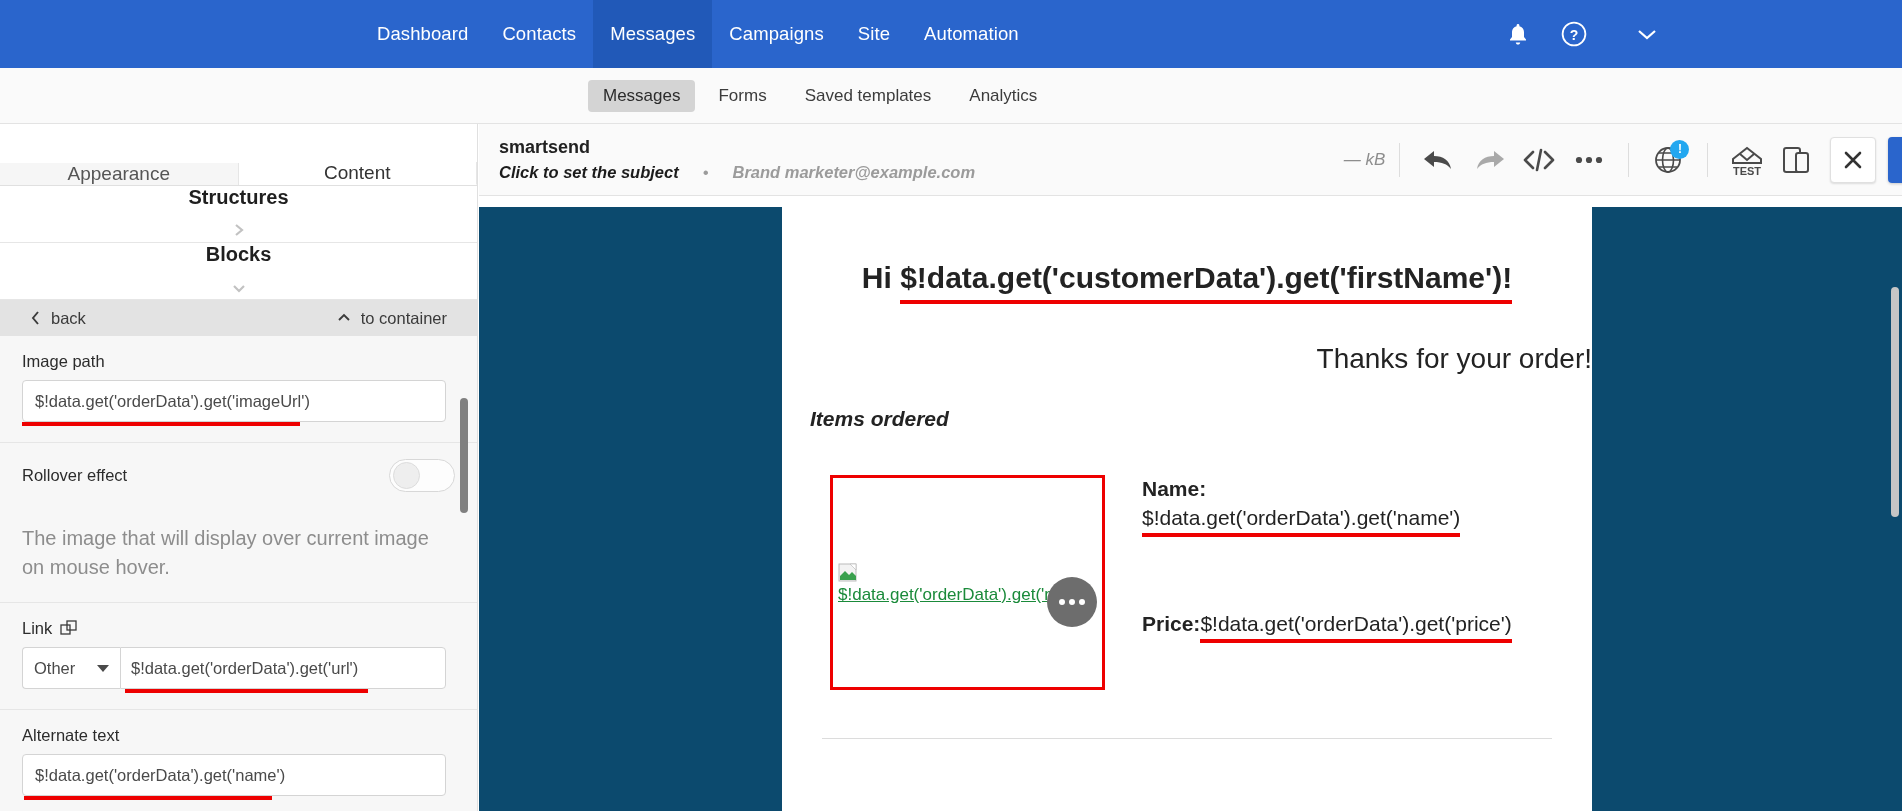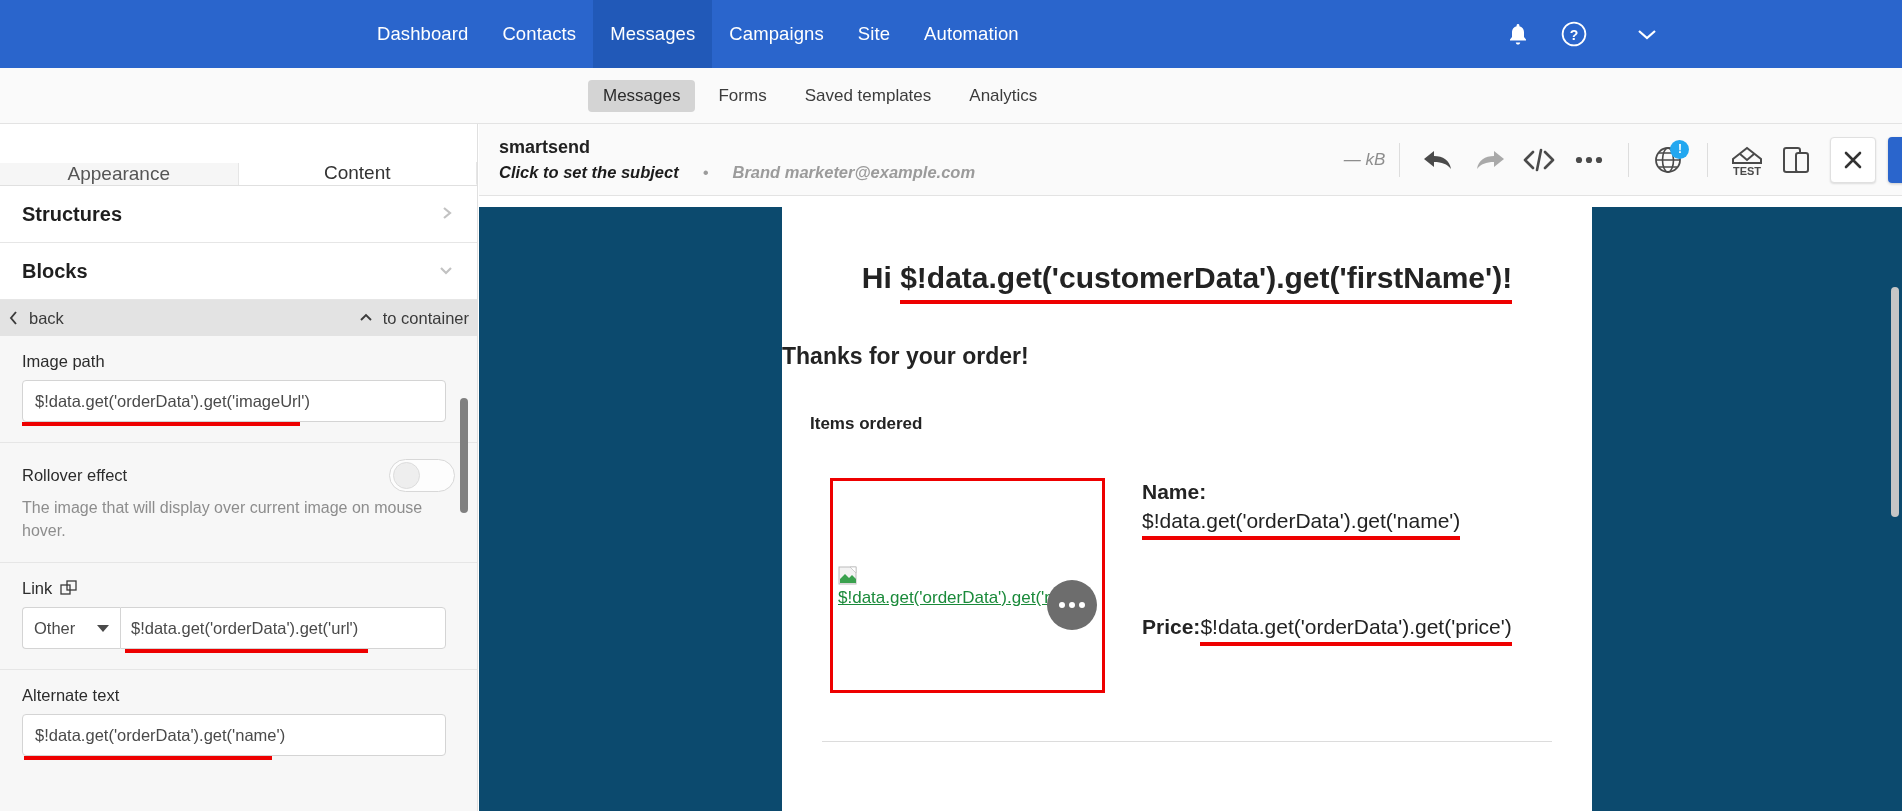--- a/index.html
+++ b/index.html
@@ -49,28 +49,28 @@
   .tabs { display: flex; height: 62px; border-bottom: 1px solid #e0e0e0; align-items: flex-end; }
   .tab {
     flex: 1; display: flex; align-items: center; justify-content: center;
     font-size: 19px; color: #555; cursor: pointer; background: #f6f6f6;
     border-right: 1px solid #e6e6e6;
   }
   .tab.active { background: #ffffff; color: #333; border-bottom: 1px solid #fff; }
 
   .section-row {
     height: 57px; display: flex; align-items: center; justify-content: space-between;
-    padding: 0 22px; border-bottom: 1px solid #e6e6e6; cursor: pointer; background:#fff;
+    padding: 0 22px; border-bottom: 1px solid #e6e6e6; cursor: pointer; background:#fff;flex-direction:column;
   }
   .section-title { font-size: 20px; font-weight: bold; color: #1f1f1f; }
   .chev { color: #c2c2c2; font-size: 15px; }
 
   .backbar {
     height: 36px; background: #e3e3e3; display: flex; align-items: center;
-    justify-content: space-between; padding: 0 8px;
+    justify-content: space-between; padding: 0 30px;
     font-size: 16.5px; color: #3b3b3b;
   }
   .backbar .left, .backbar .right { display: flex; align-items: center; gap: 9px; cursor: pointer; }
 
   .panel-scroll { position: relative; height: 532px; background: #f7f7f7; }
   .field-group { padding: 16px 22px 20px 22px; background: #f7f7f7; border-bottom: 1px solid #e6e6e6; }
   .field-label { font-size: 16.5px; color: #2c2c2c; margin-bottom: 9px; display:flex; align-items:center; gap:8px;}
   .txtinput {
     width: 424px; height: 42px; background: #fff; border: 1px solid #d4d4d4;
     border-radius: 4px; font-size: 16.5px; color: #4a4a4a;
@@ -80,21 +80,21 @@
 
   .row-between { display: flex; align-items: center; justify-content: space-between; }
   .toggle {
     width: 66px; height: 33px; border-radius: 17px; background: #fdfdfd;
     border: 1px solid #d8d8d8; position: relative; cursor: pointer;
   }
   .toggle .knob {
     position: absolute; left: 3px; top: 2px; width: 27px; height: 27px;
     border-radius: 50%; background: #eeeeee; border: 1px solid #dcdcdc;
   }
-  .helptext { font-size: 16px; color: #8d8d8d; line-height: 1.45; margin-top: 4px; }
+  .helptext { font-size: 20px; color: #8d8d8d; line-height: 1.45; margin-top: 32px; }
 
   .link-row { display: flex; }
   .select-box {
     height: 42px; min-width: 98px; background: #fff; border: 1px solid #d4d4d4;
     border-right: none; border-radius: 4px 0 0 4px; display: flex; align-items: center;
     justify-content: space-between; padding: 0 11px; font-size: 16.5px; color: #4a4a4a; cursor: pointer; gap: 0;
   }
   .link-input {
     width: 326px; height: 42px; background: #fff; border: 1px solid #d4d4d4;
     border-radius: 0 4px 4px 0; font-size: 16.5px; color: #4a4a4a; padding: 0 10px;
@@ -149,22 +149,22 @@
     background: #0c4a6e; overflow: hidden;
   }
   .email-body {
     position: absolute; left: 303px; top: 0; width: 810px; min-height: 614px;
     background: #ffffff;
   }
   .em-h1 {
     text-align: center; font-size: 30px; font-weight: bold; color: #232323;
     padding-top: 54px; position: relative; display: inline-block; width: 100%;
   }
-  .em-h2 { text-align: left; font-size: 23px; font-weight: bold; color: #232323; margin-top: 48px; }
-  .em-h3 { font-size: 17px; font-weight: bold; color: #232323; margin-top: 44px; padding-left: 28px; }
+  .em-h2 { text-align: right; font-size: 28px; font-weight: normal; color: #232323; margin-top: 48px; }
+  .em-h3 { font-size: 21px; font-weight: bold; color: #232323; margin-top: 32px; padding-left: 28px; font-style: italic; }
   .item-row { display: flex; margin-top: 44px; padding-left: 48px; position: relative; }
   .img-box {
     width: 275px; height: 215px; border: 3px solid #ee0000; position: relative; background: #fff;
   }
   .broken-img { position: absolute; left: 5px; top: 85px; width: 20px; height: 20px; }
   .broken-alt {
     position: absolute; left: 5px; top: 107px; font-size: 17px; color: #1a8a3a;
     text-decoration: underline; white-space: nowrap; overflow: hidden;
     width: 258px; text-overflow: clip;
   }

